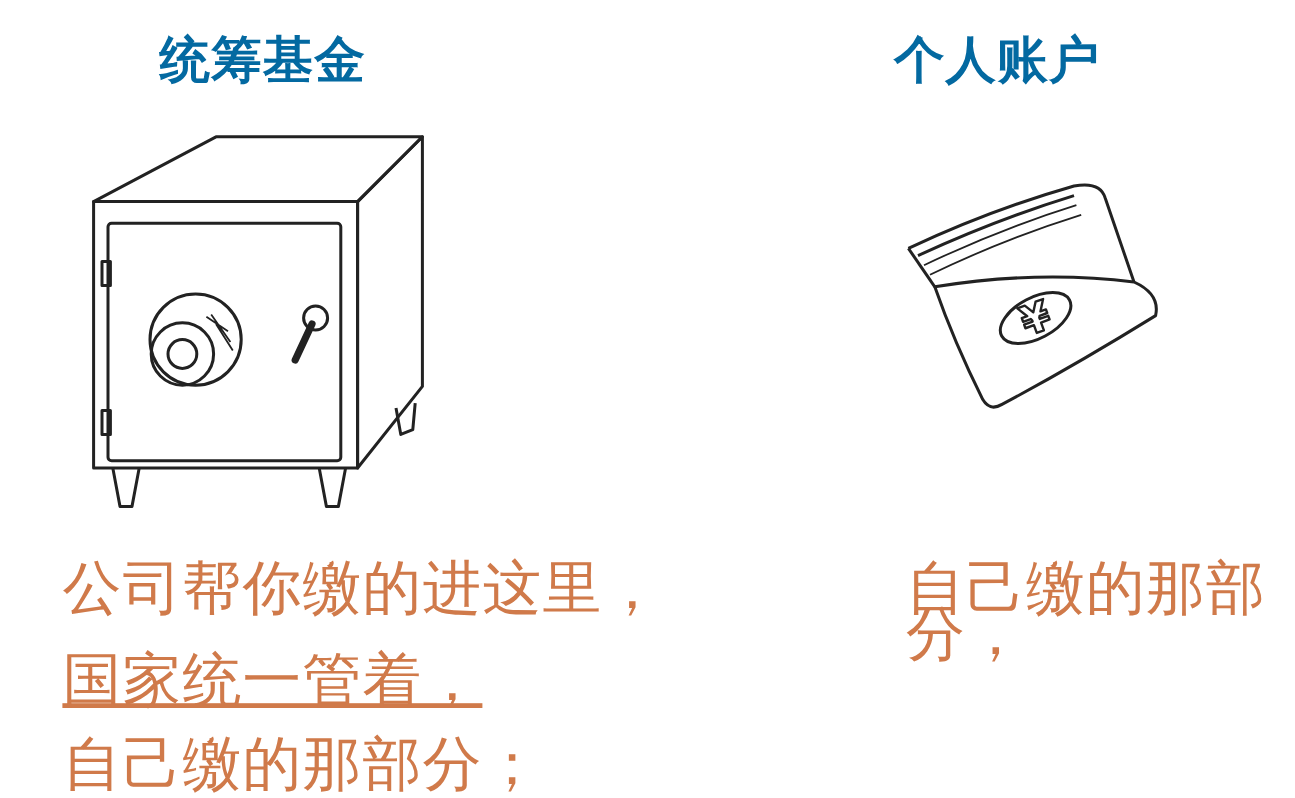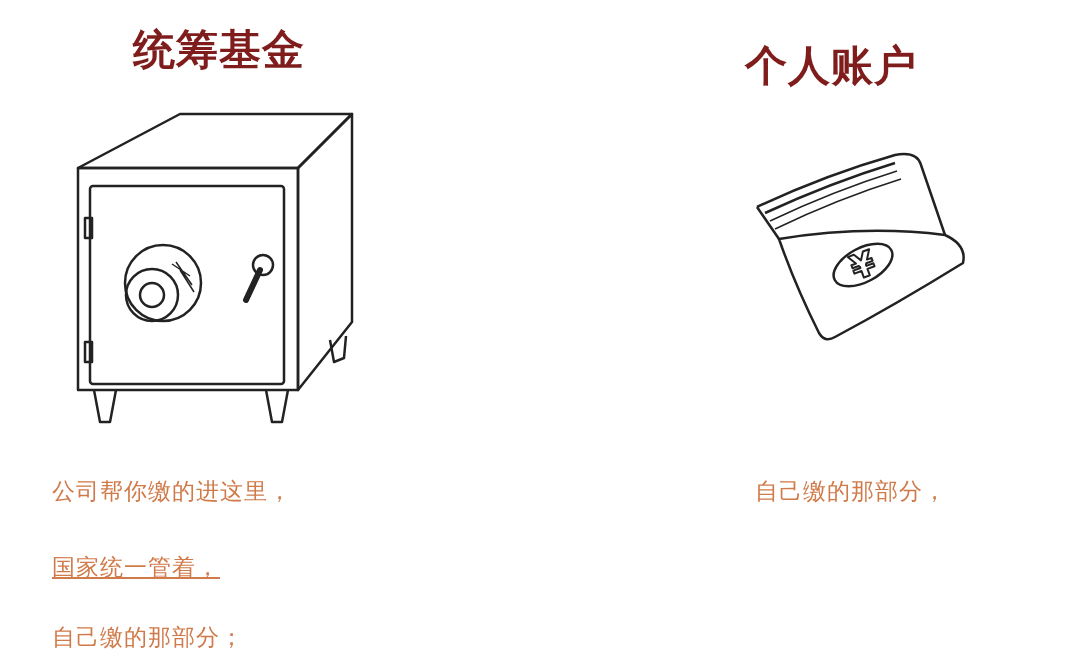--- a/index.html
+++ b/index.html
@@ -1,26 +1,26 @@
 <!DOCTYPE html>
 <html><head>
 <meta charset="utf-8">
 <style>
   html, body { margin:0; padding:0; }
   body { width:1079px; height:665px; background:#ffffff; position:relative; overflow:hidden;
          font-family: "DejaVu Sans", sans-serif; }
-  .title { position:absolute; font-weight:bold; font-size:42px; color:#7f1d1d; letter-spacing:1px; }
-  .desc { position:absolute; font-size:23px; color:#d07a4a; line-height:38px; letter-spacing:1px; }
+  .title { position:absolute; font-weight:bold; font-size:42px; color:#0369a1; letter-spacing:1px; }
+  .desc { position:absolute; font-size:49px; color:#d07a4a; line-height:38px; letter-spacing:1px; }
   svg { position:absolute; }
 </style>
 </head>
 <body>
 
 <div class="title" style="left:133px;top:22px;">统筹基金</div>
-<div class="title" style="left:745px;top:38px;">个人账户</div>
+<div class="title" style="left:745px;top:22px;">个人账户</div>
 
 <svg style="left:60px;top:100px;" width="320" height="340" viewBox="0 0 320 340" fill="none" stroke="#222" stroke-width="2.5" stroke-linejoin="round">
   <polygon points="18,68 120,14 292,14 238,68"></polygon>
   <polygon points="238,68 292,14 292,222 238,290"></polygon>
   <rect x="18" y="68" width="220" height="222"></rect>
   <rect x="30" y="86" width="194" height="198" rx="3"></rect>
   <rect x="25" y="118" width="7" height="20"></rect>
   <rect x="25" y="242" width="7" height="20"></rect>
   <circle cx="103" cy="183" r="38"></circle>
   <circle cx="92" cy="195" r="26"></circle>

